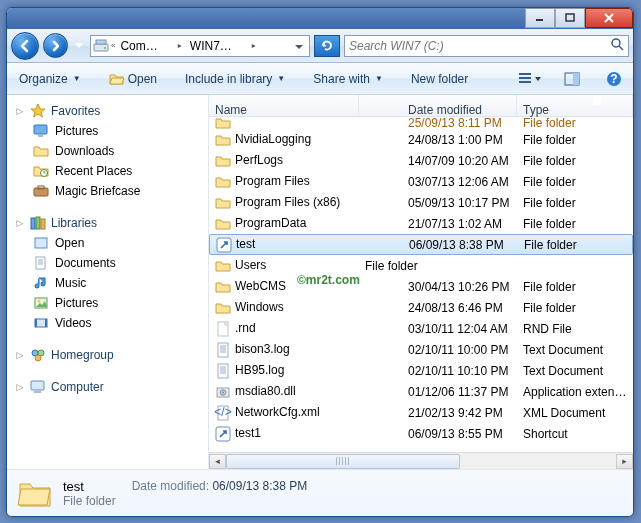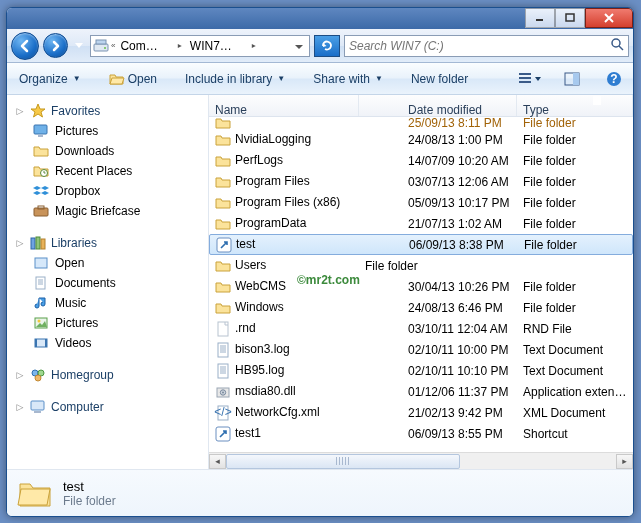--- a/index.html
+++ b/index.html
@@ -246,28 +246,20 @@
                 <path d="M1 3 h5 l1 2 h8 v7 h-14 z" fill="#fbe39b" stroke="#caa23a"></path>
                 <circle cx="11" cy="9" r="3.5" fill="#fff" stroke="#5a8a3a"></circle>
                 <path d="M11 7 v2 h1.5" stroke="#5a8a3a" fill="none"></path>
               </svg>
             </span>
             <span>Recent Places</span>
           </div>
         <div class="item">
             <span class="ic">
               <svg width="16" height="14">
-                <path d="M4 2 L8 4 L4 6 L0 4 Z M12 2 L16 4 L12 6 L8 4 Z M4 7 L8 9 L4 11 L0 9 Z M12 7 L16 9 L12 11 L8 9 Z" fill="#2f8fd8"></path>
-              </svg>
-            </span>
-            <span>Dropbox</span>
-          </div>
-        <div class="item">
-            <span class="ic">
-              <svg width="16" height="14">
                 <rect x="1" y="4" width="14" height="8" rx="1" fill="#c8935a" stroke="#8a5f30"></rect>
                 <rect x="5" y="2" width="6" height="3" fill="none" stroke="#8a5f30"></rect>
               </svg>
             </span>
             <span>Magic Briefcase</span>
           </div>
       </div>
 
       <div class="group">
         <div class="grouphdr">
@@ -590,17 +582,21 @@
       <svg width="36" height="36">
           <path d="M3 9 h10 l3 4 h17 v18 h-30 z" fill="#fbe39b" stroke="#caa23a"></path>
           <path d="M4 14 h29 l-3 16 h-29 z" fill="#ffe9a8" stroke="#caa23a"></path>
         </svg>
     </div>
     <div class="meta">
       <div class="metacol1">
         <div class="name">test</div>
         <div class="type">File folder</div>
       </div>
+      <div class="metacol2">
+        <span>Date modified:</span>
+        <span class="val">06/09/13 8:38 PM</span>
+      </div>
     </div>
   </div>
 
   <div class="watermark">©mr2t.com</div>
 </div>
 
 </body></html>

